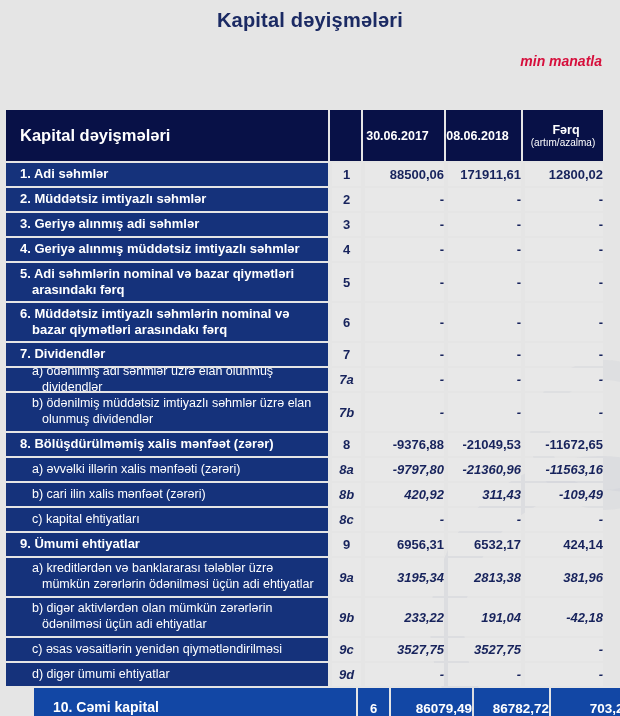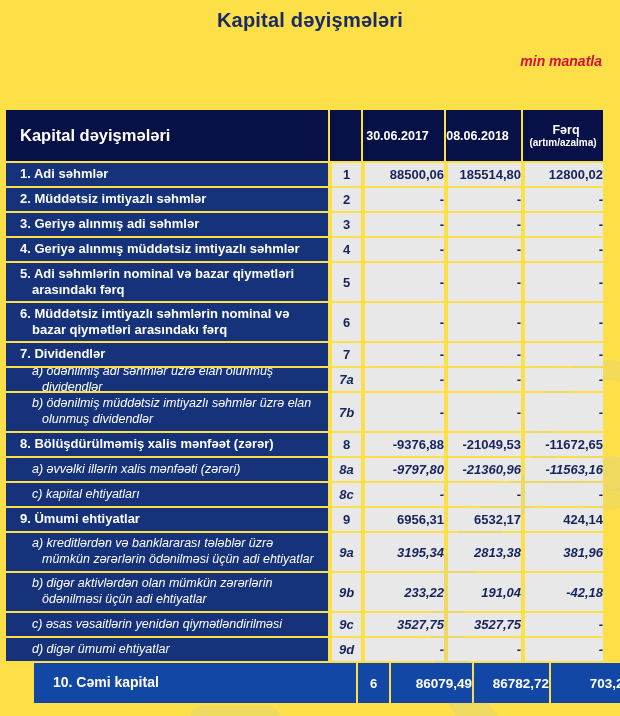--- a/index.html
+++ b/index.html
@@ -3,21 +3,21 @@
 <meta charset="utf-8">
 <style>
   * { margin:0; padding:0; box-sizing:border-box; }
   html,body { background:#ffffff; }
   body {
     font-family:"Liberation Sans","DejaVu Sans",sans-serif;
     width:620px; height:716px;
   }
   .page {
     position:relative; width:620px; height:716px;
-    background:#fde047; overflow:hidden;
+    background:#e5e5e5; overflow:hidden;
   }
   
   .wm { position:absolute; border-radius:50%; z-index:0; }
   .wm-ring-large {
     right:-150px; bottom:-80px; width:340px; height:340px;
     border:34px solid rgba(185,190,205,0.20);
   }
   .wm-ring-small {
     right:-60px; top:360px; width:150px; height:150px;
     border:20px solid rgba(185,190,205,0.14);
@@ -56,41 +56,41 @@
   .c-id, .c-2017, .c-2018, .c-diff { background:var(--cell-gray,#e8e8e8); color:var(--value-navy,#17235c); }
   .val, .c-2017, .c-2018, .c-diff { justify-content:flex-end; padding-right:0; }
   .c-id { justify-content:center; padding-right:0; font-weight:700; }
 
   .l1 { height:23px; }
   .l2 { height:38px; }
 
   .lbl-text { display:block; line-height:1.25; }
   .row.main .c-label { font-weight:700; }
   .row.main .lbl-text { padding-left:12px; text-indent:-12px; font-size:13px; }
-  .row.sub  .lbl-text { padding-left:22px; text-indent:-10px; font-size:12.5px; font-style:italic; }
+  .row.sub  .lbl-text { padding-left:22px; text-indent:-10px; font-size:12.5px; }
   .row.main .c-2017, .row.main .c-2018, .row.main .c-diff { font-weight:700; }
   .row.sub  .c-2017, .row.sub .c-2018, .row.sub .c-diff { font-weight:700; font-style:italic; }
   .row.sub  .c-id { font-style:italic; }
 
   
   .row.header { height:51px; margin-bottom:2px; }
   .row.header .cell {
     background:var(--header-navy,#081147); color:#ffffff;
   }
   .row.header .cell + .cell { margin-left:2px; width:calc(var(--w) + 2px); }
   .row.header .c-label { font-size:16.5px; font-weight:700; align-items:center; }
   .row.header .c-2017, .row.header .c-2018 {
     justify-content:center; padding-right:12px; font-weight:700; font-size:12.5px;
   }
   .row.header .c-diff {
     flex-direction:column; justify-content:center; align-items:center;
     padding-right:0; font-weight:700;
   }
   .diff-line1 { font-size:12.5px; line-height:1.15;padding-left:6px; }
-  .diff-line2 { font-size:10px; font-weight:700; line-height:1.15; }
+  .diff-line2 { font-size:10px; font-weight:400; line-height:1.15; }
 
   
   .row.total { height:40px; margin-bottom:0;margin-left:28px; }
   .row.total .cell {
     background:var(--total-blue,#1247a5); color:#ffffff; font-weight:700;
   }
   .row.total .cell + .cell { margin-left:2px; width:calc(var(--w) + 2px); }
   .row.total .c-label { font-size:14px; }
   .row.total .lbl-text { padding-left:5px; text-indent:0; }
   .row.total .c-2017, .row.total .c-2018, .row.total .c-diff { font-size:13.5px; }
@@ -122,21 +122,21 @@
       </div>
     </div>
 
     <div id="rows">
         <div class="row main l1">
     <div class="cell c-label">
       <span class="lbl-text">1. Adi səhmlər</span>
     </div>
     <div class="cell c-id">1</div>
     <div class="cell c-2017">88500,06</div>
-    <div class="cell c-2018">185514,80</div>
+    <div class="cell c-2018">171911,61</div>
     <div class="cell c-diff">12800,02</div>
   </div>
         <div class="row main l1">
     <div class="cell c-label">
       <span class="lbl-text">2. Müddətsiz imtiyazlı səhmlər</span>
     </div>
     <div class="cell c-id">2</div>
     <div class="cell c-2017">-</div>
     <div class="cell c-2018">-</div>
     <div class="cell c-diff">-</div>
@@ -214,20 +214,29 @@
     <div class="cell c-diff">-11672,65</div>
   </div>
         <div class="row sub l1">
     <div class="cell c-label">
       <span class="lbl-text">a) əvvəlki illərin xalis mənfəəti (zərəri)</span>
     </div>
     <div class="cell c-id">8a</div>
     <div class="cell c-2017">-9797,80</div>
     <div class="cell c-2018">-21360,96</div>
     <div class="cell c-diff">-11563,16</div>
+  </div>
+        <div class="row sub l1">
+    <div class="cell c-label">
+      <span class="lbl-text">b) cari ilin xalis mənfəət (zərəri)</span>
+    </div>
+    <div class="cell c-id">8b</div>
+    <div class="cell c-2017">420,92</div>
+    <div class="cell c-2018">311,43</div>
+    <div class="cell c-diff">-109,49</div>
   </div>
         <div class="row sub l1">
     <div class="cell c-label">
       <span class="lbl-text">c) kapital ehtiyatları</span>
     </div>
     <div class="cell c-id">8c</div>
     <div class="cell c-2017">-</div>
     <div class="cell c-2018">-</div>
     <div class="cell c-diff">-</div>
   </div>

